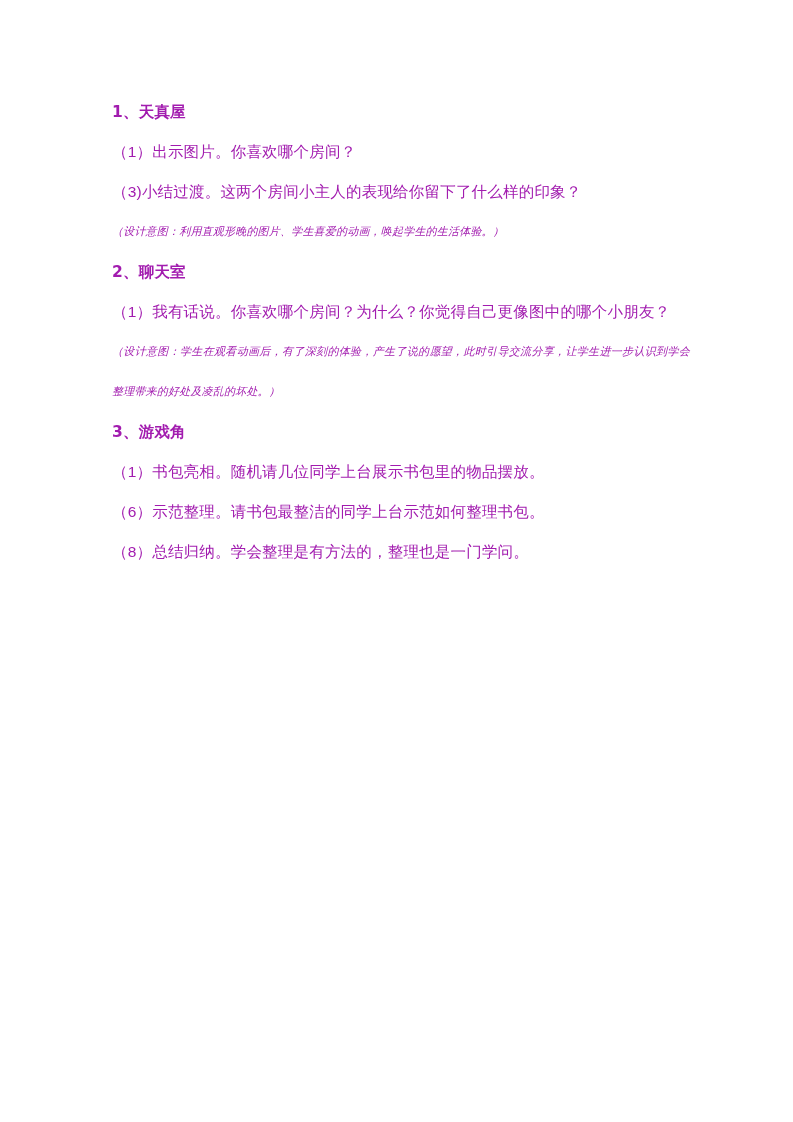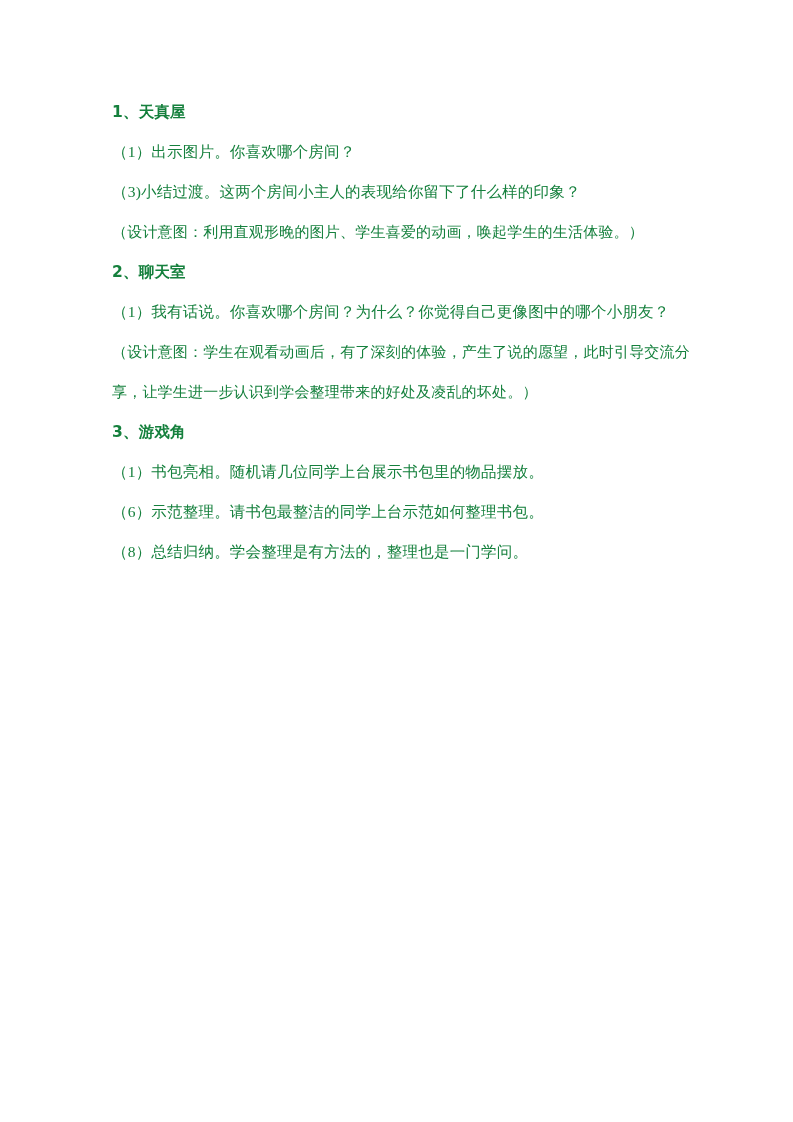--- a/index.html
+++ b/index.html
@@ -26,35 +26,36 @@
     left: 112px;
     top: 92px;
     width: 578px;
   }
   .para {
     font-size: 15.5px;
     line-height: 40px;
     margin: 0;
     text-align: justify;
     letter-spacing: 0.2px;
-    color: #15803d;
+    color: #a21caf;
   }
   .para.heading {
     font-weight: bold;
     font-size: 15.5px;
   }
   .serif {
-    font-family: Liberation Serif, serif;
+    font-family: Liberation Sans, sans-serif;
   }
   .sans {
     font-family: "DejaVu Sans", "Liberation Sans", sans-serif;
   }
   .note {
     font-family: "DejaVu Serif", "Liberation Serif", serif;
-    font-size: 15px;
+    font-size: 11px;
+    font-style: italic;
   }
 </style>
 </head>
 <body>
 
 <div class="page">
   <div class="content">
 
     <p class="para heading sans">1、天真屋</p>
     <p class="para serif">（1）出示图片。你喜欢哪个房间？</p>

